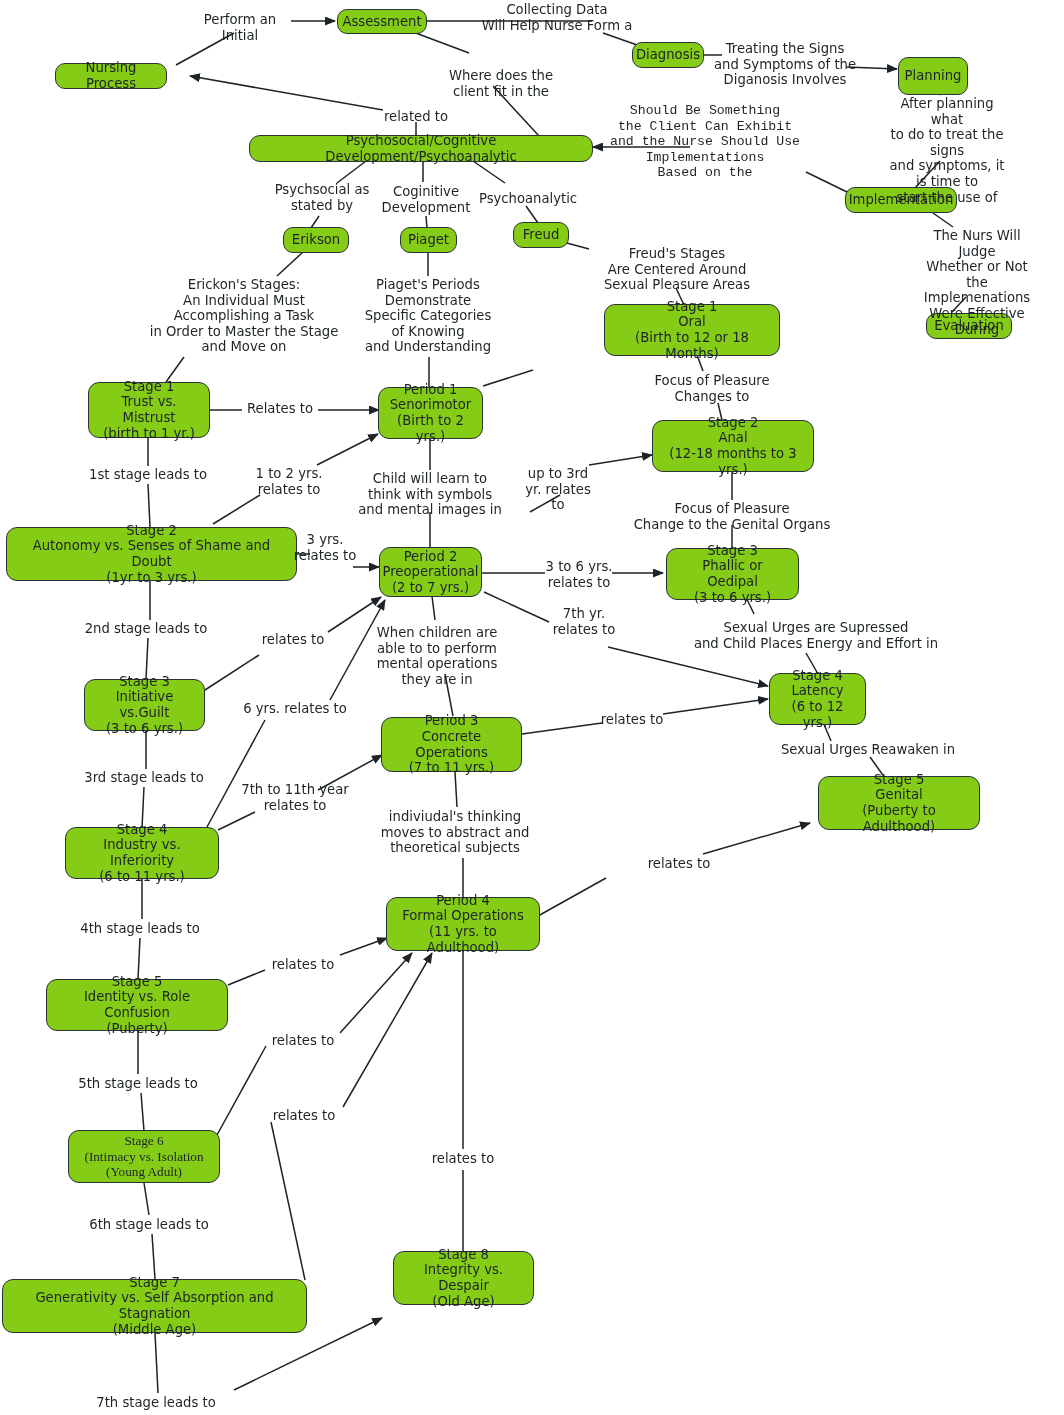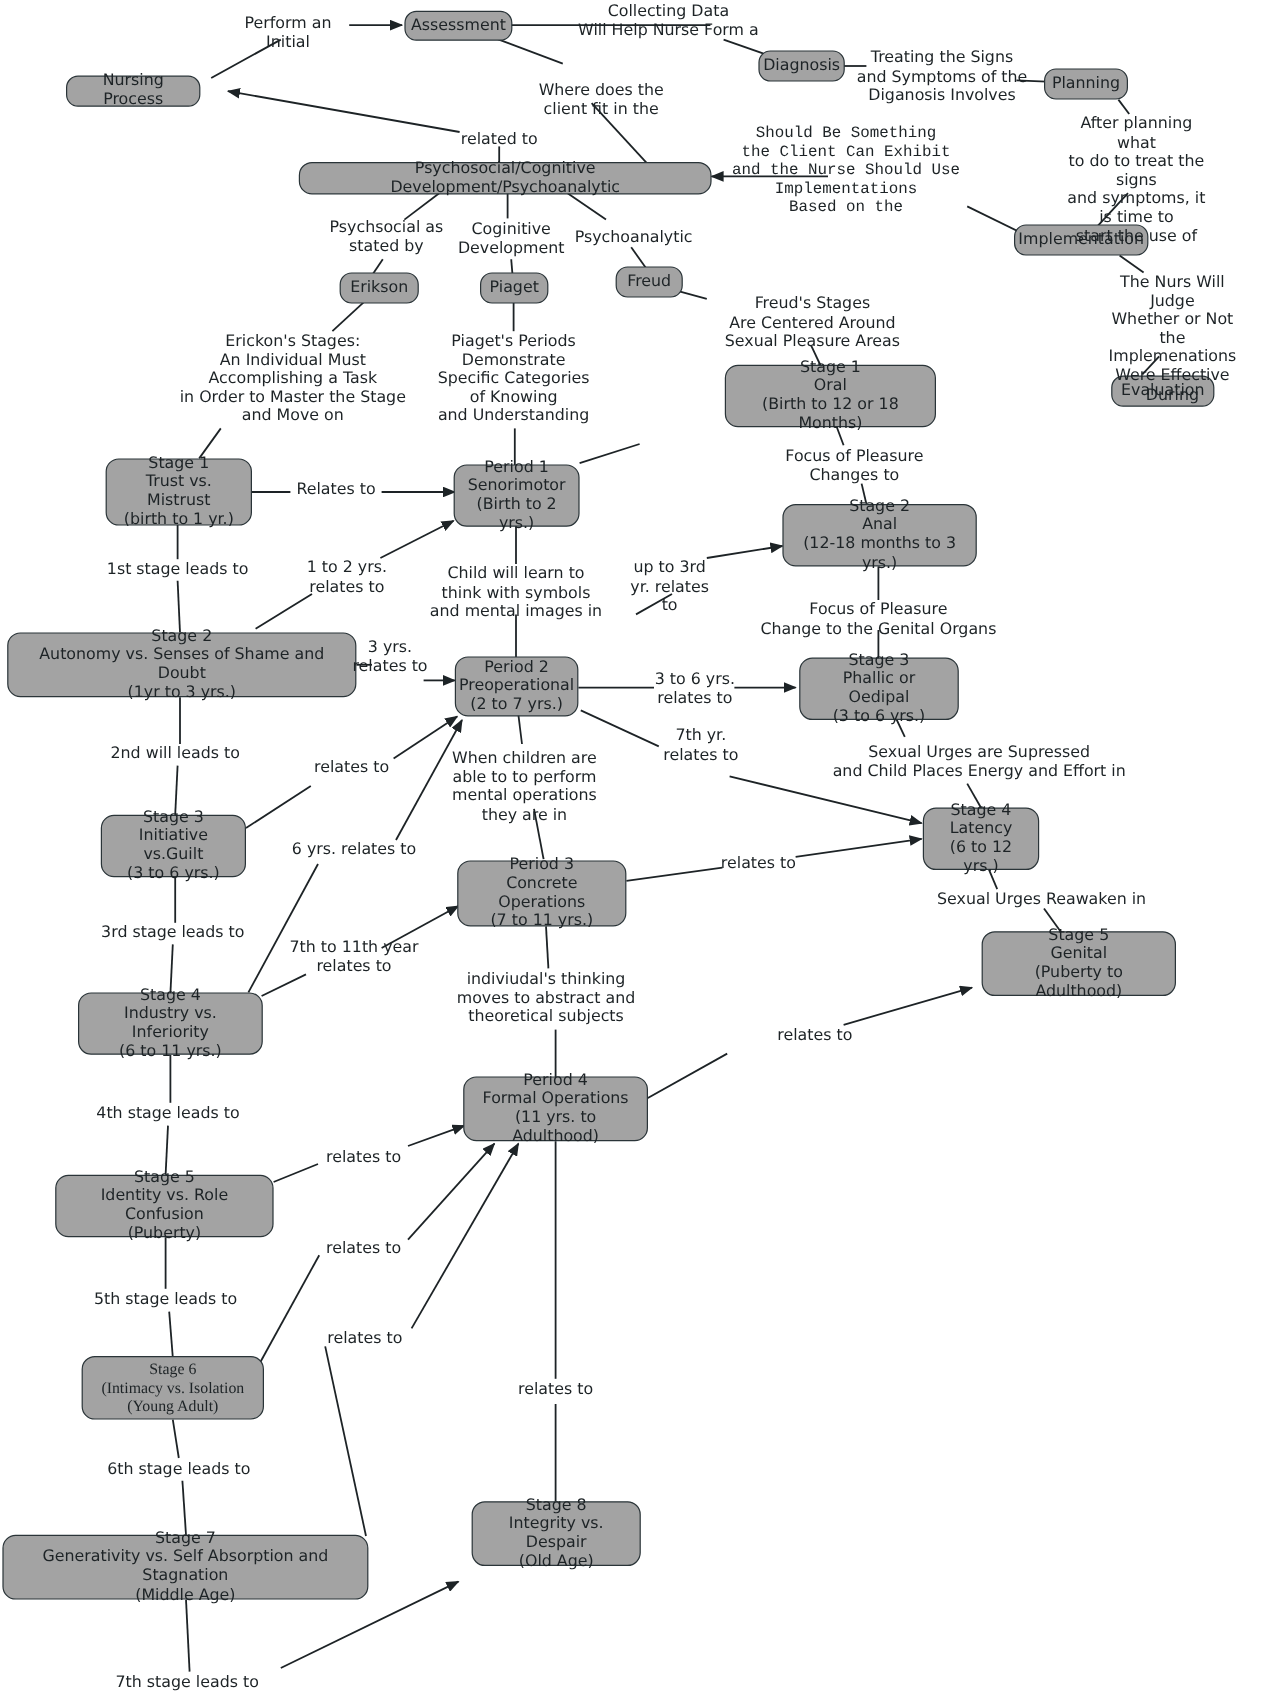--- a/index.html
+++ b/index.html
@@ -1,21 +1,21 @@
 <!DOCTYPE html>
 <html><head>
 <meta charset="utf-8">
 <style>
   html,body{margin:0;padding:0;background:#ffffff;}
   body{font-family:"DejaVu Sans", sans-serif;}
   #canvas{position:relative;width:1064px;height:1415px;background:#ffffff;overflow:hidden;}
   #edges{position:absolute;left:0;top:0;width:1064px;height:1415px;}
   .node{
     position:absolute;
-    background:#a3a3a3;
+    background:#84cc16;
     border:1.6px solid #2a3438;
     border-radius:11px;
     box-sizing:border-box;
     display:flex;
     align-items:center;
     justify-content:center;
     text-align:center;
     color:#1d2326;
     font-size:13.2px;
     line-height:15.6px;
@@ -189,21 +189,21 @@
       <line x1="463" y1="1170" x2="463" y2="1251"></line>
 
       <line x1="155" y1="1333" x2="158" y2="1393"></line>
       <line x1="234" y1="1390" x2="382" y2="1318" marker-end="url(#ah)"></line>
     </g>
   </svg>
 
   <div class="node small" style="left:55px;top:63px;width:112px;height:26px;">Nursing Process</div>
   <div class="node small" style="left:337px;top:9px;width:90px;height:25px;">Assessment</div>
   <div class="node small" style="left:632px;top:42px;width:72px;height:26px;">Diagnosis</div>
-  <div class="node small" style="left:870px;top:57px;width:70px;height:26px;">Planning</div>
+  <div class="node small" style="left:898px;top:57px;width:70px;height:38px;">Planning</div>
   <div class="node small" style="left:845px;top:187px;width:112px;height:26px;">Implementation</div>
   <div class="node small" style="left:926px;top:313px;width:86px;height:26px;">Evaluation</div>
 
   <div class="node" style="left:249px;top:135px;width:344px;height:27px;">Psychosocial/Cognitive Development/Psychoanalytic</div>
 
   <div class="node small" style="left:283px;top:227px;width:66px;height:26px;">Erikson</div>
   <div class="node small" style="left:400px;top:227px;width:57px;height:26px;">Piaget</div>
   <div class="node small" style="left:513px;top:222px;width:56px;height:26px;">Freud</div>
 
   <div class="node" style="left:88px;top:382px;width:122px;height:56px;">Stage 1
@@ -315,21 +315,21 @@
 and mental images in</div>
   <div class="lbl" style="left:558px;top:466px;">up to 3rd
 yr. relates
 to</div>
   <div class="lbl" style="left:712px;top:373px;">Focus of Pleasure
 Changes to</div>
   <div class="lbl" style="left:732px;top:501px;">Focus of Pleasure
 Change to the Genital Organs</div>
   <div class="lbl" style="left:579px;top:559px;">3 to 6 yrs.
 relates to</div>
-  <div class="lbl" style="left:146px;top:621px;">2nd will leads to</div>
+  <div class="lbl" style="left:146px;top:621px;">2nd stage leads to</div>
   <div class="lbl" style="left:293px;top:632px;">relates to</div>
   <div class="lbl" style="left:437px;top:625px;">When children are
 able to to perform
 mental operations
 they are in</div>
   <div class="lbl" style="left:584px;top:606px;">7th yr.
 relates to</div>
   <div class="lbl" style="left:816px;top:620px;">Sexual Urges are Supressed
 and Child Places Energy and Effort in</div>
   <div class="lbl" style="left:295px;top:701px;">6 yrs. relates to</div>

